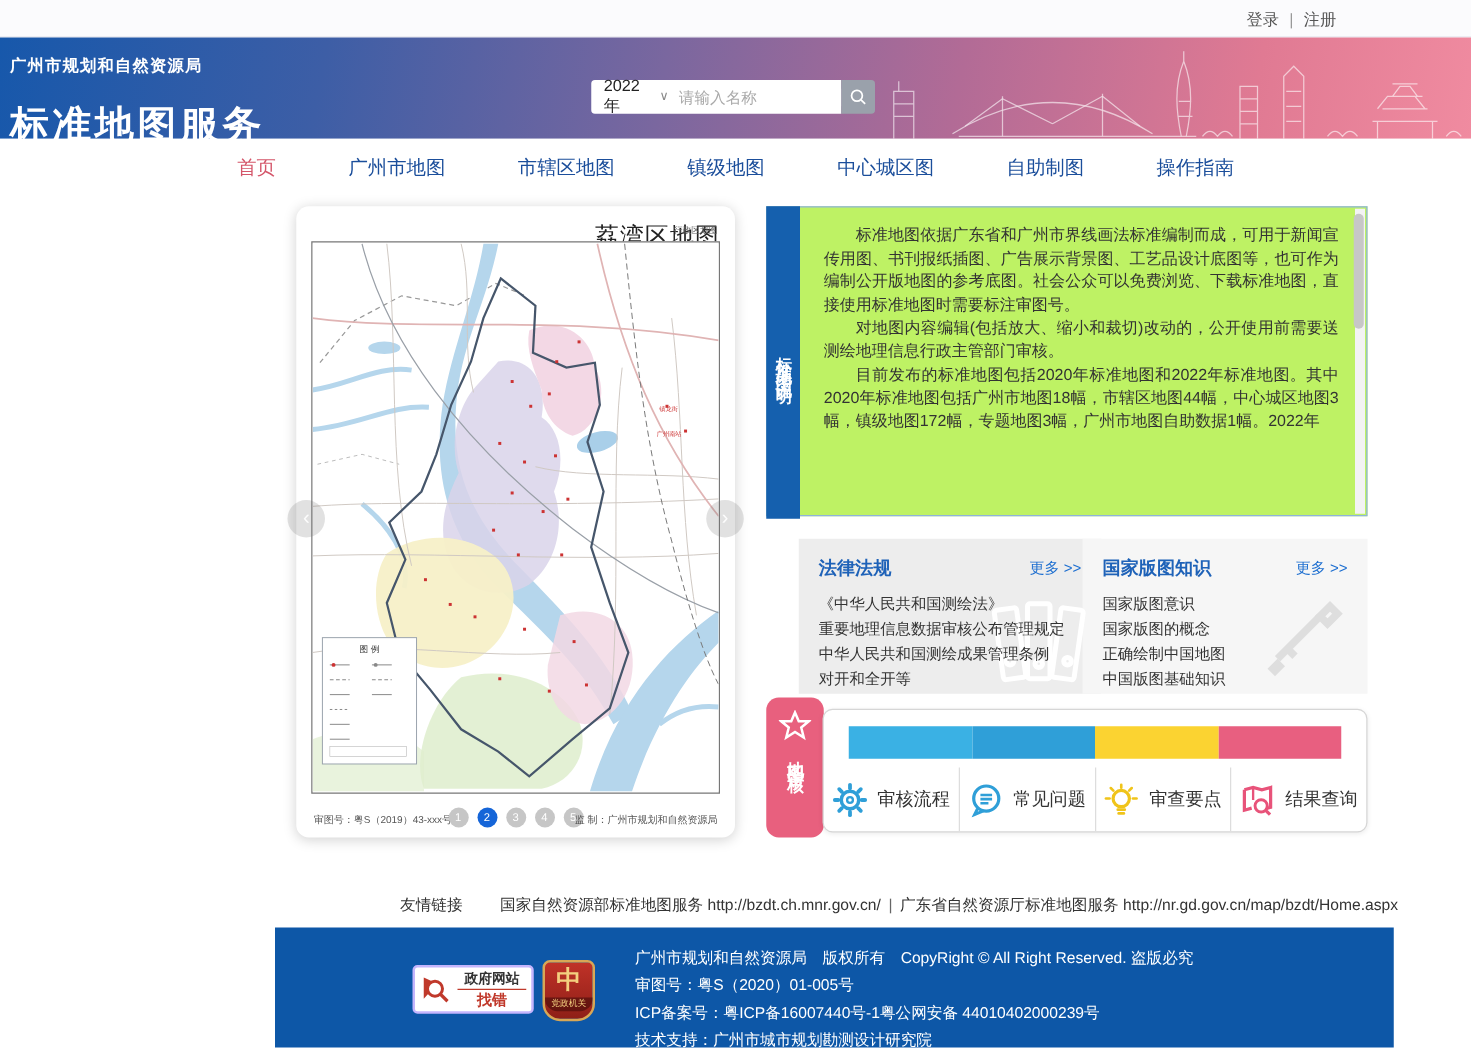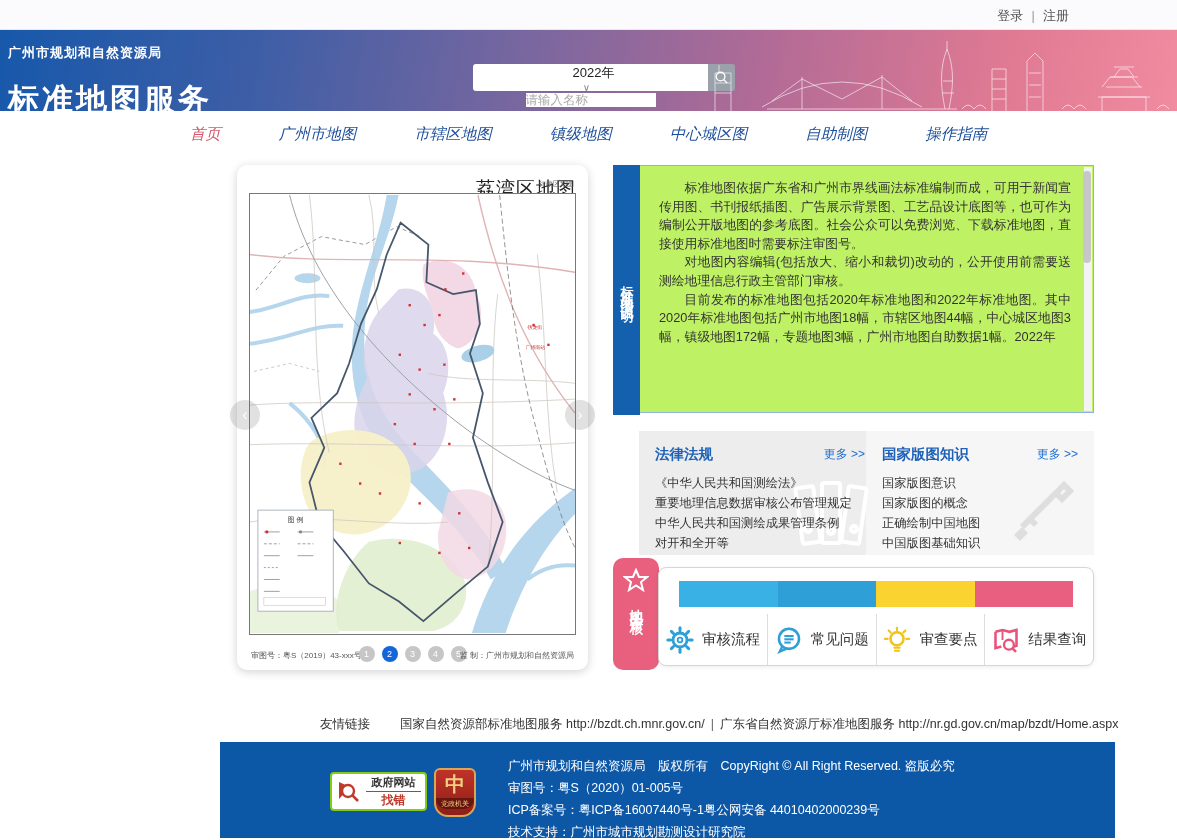--- a/index.html
+++ b/index.html
@@ -12,30 +12,30 @@
   .topbar .auth span { cursor:pointer; }
   .topbar .sep { color:#999; margin:0 6px; }
 
   
   .header { position:absolute; top:30px; left:0; width:1177px; height:81px;
     background:linear-gradient(100deg,#1758ab 0%,#3d5ea6 22%,#7a679f 45%,#b26b96 65%,#e07a93 85%,#f08ba0 100%); }
   .brand { position:absolute; left:8px; top:14px; color:#fff; }
   .brand .org { font-size:13px; font-weight:bold; letter-spacing:1px; }
   .brand .title { font-size:31px; font-weight:bold; letter-spacing:3px; margin-top:17px; }
   .searchbox { position:absolute; left:473px; top:34px; height:27px; display:flex; }
-  .searchbox .field { display:flex; align-items:center; background:#fff; border-radius:3px 0 0 3px; height:27px; width:235px;flex-direction:column; }
+  .searchbox .field { display:flex; align-items:center; background:#fff; border-radius:3px 0 0 3px; height:27px; width:200px; }
   .searchbox .year { font-size:13px; color:#222; padding:0 4px 0 10px; cursor:pointer; }
   .searchbox .chev { font-size:10px; color:#888; margin-right:8px; cursor:pointer; }
   .searchbox input { border:none; outline:none; font-size:12.5px; color:#333; width:130px; font-family:inherit; }
   .searchbox input::placeholder { color:#aaa; }
   .search-btn { width:27px; height:27px; background:#9aa1ab; border:none; border-radius:0 3px 3px 0; cursor:pointer; display:flex; align-items:center; justify-content:center; }
   .skyline { position:absolute; right:0; bottom:0; opacity:.8; }
 
   
-  .nav { position:absolute; top:111px; left:0; width:1177px; height:46px; background:#fff; display:flex; justify-content:center; align-items:center; gap:58px;font-style:italic; }
+  .nav { position:absolute; top:111px; left:0; width:1177px; height:46px; background:#fff; display:flex; justify-content:center; align-items:center; gap:58px; }
   .nav .item { font-size:15.5px; color:#1b4e9b; cursor:pointer; }
   .nav .item.active { color:#d4566a; }
 
   
   .map-card { position:absolute; left:237px; top:165px; width:351px; height:505px; background:#fff; border-radius:10px;
     box-shadow:0 2px 10px rgba(0,0,0,.18); padding:11px 12px; }
   .map-card .mtitle { font-size:19px; font-weight:normal; color:#222; font-family:"Liberation Serif","DejaVu Serif",serif; letter-spacing:1px;text-align:right; }
   .map-card .mcorner { position:absolute; right:14px; top:14px; font-size:7px; color:#666; }
   .map-frame { position:absolute; left:12px; top:28px; width:327px; height:442px; border:1px solid #777; background:#fff; overflow:hidden; }
   .map-foot { position:absolute; left:12px; right:12px; bottom:6px; height:18px; }
@@ -83,21 +83,21 @@
 
   
   .flinks { position:absolute; top:716px; left:0; width:1177px; font-size:12.5px; color:#333; }
   .flinks .lbl { position:absolute; left:320px; }
   .flinks .body { position:absolute; left:400px; }
   .flinks .body span { cursor:pointer; }
   .flinks .div { color:#666; margin:0 6px; }
 
   
   .footer { position:absolute; left:220px; top:742px; width:895px; height:96px; background:#0d57a7; }
-  .badge1 { position:absolute; left:110px; top:30px; width:97px; height:39px; background:#fff; border:2px solid #84cc16; border-radius:4px;
+  .badge1 { position:absolute; left:110px; top:30px; width:97px; height:39px; background:#fff; border:2px solid #c4b5fd; border-radius:4px;
     display:flex; align-items:center; padding:2px 4px; gap:4px; cursor:pointer; }
   .badge1 .txt { flex:1; text-align:center; }
   .badge1 .t1 { font-size:11px; font-weight:bold; color:#333; border-bottom:1.5px solid #c0392b; padding-bottom:1px; }
   .badge1 .t2 { font-size:12px; font-weight:bold; color:#c0392b; }
   .badge2 { position:absolute; left:214px; top:26px; width:42px; height:49px; background:linear-gradient(#c03228,#8e1f17);
     border:2px solid #d8a755; border-radius:6px 6px 14px 14px; cursor:pointer; color:#f3cf7f; text-align:center; }
   .badge2 .sym { font-size:20px; font-weight:bold; line-height:28px; font-family:"Liberation Serif","DejaVu Serif",serif; }
   .badge2 .cap { font-size:7px; background:rgba(60,10,8,.55); line-height:11px; border-radius:0 0 10px 10px; }
   .ftext { position:absolute; left:288px; top:13px; color:#fff; font-size:12.5px; }
   .ftext div { line-height:22px; }

